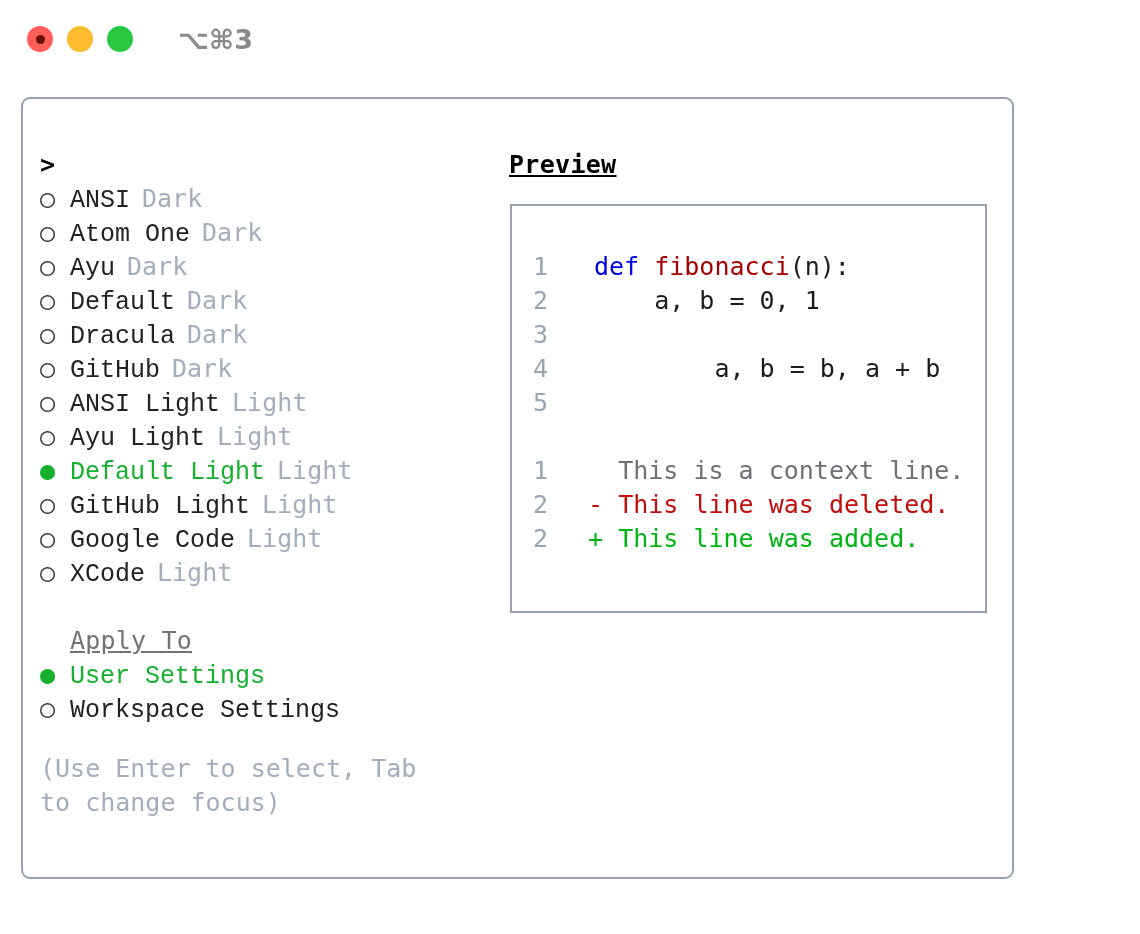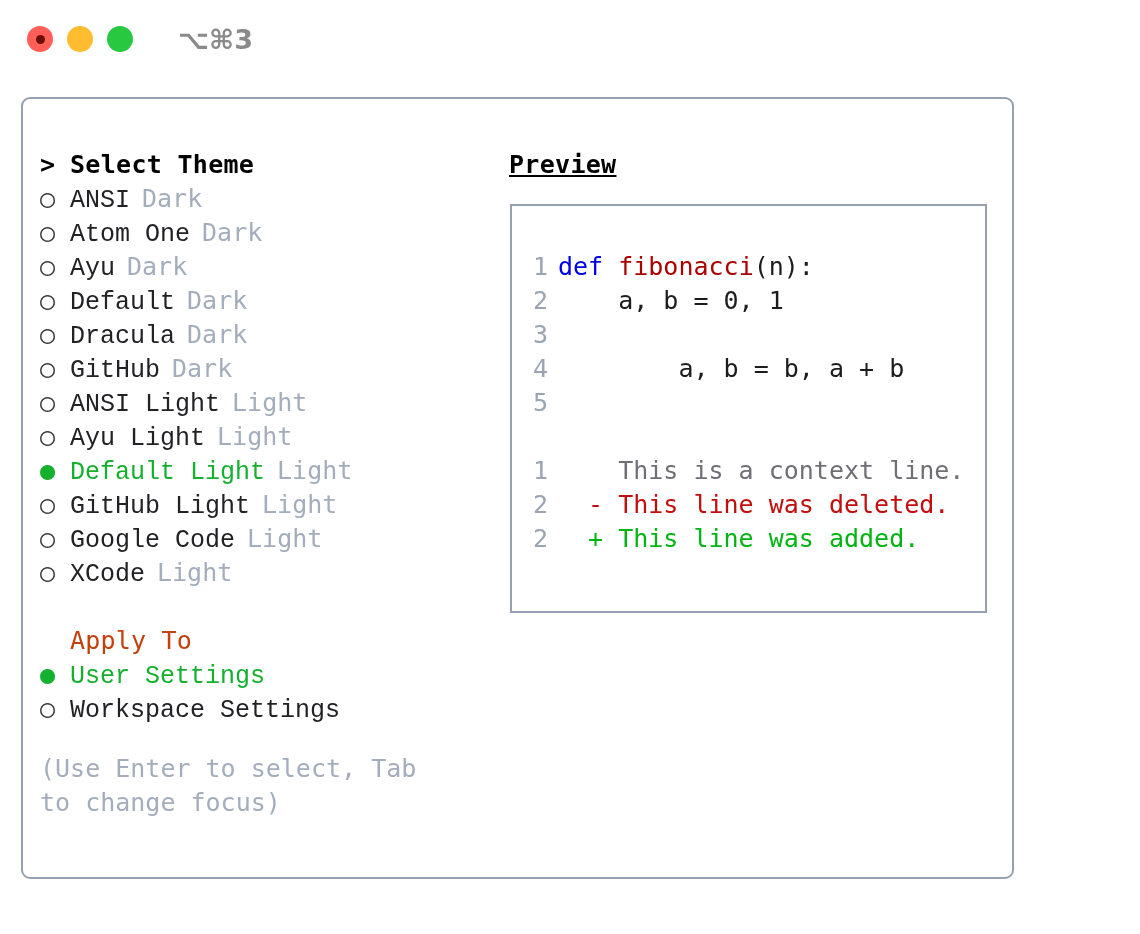--- a/index.html
+++ b/index.html
@@ -116,25 +116,26 @@
   #select-theme-header .marker { font-weight: 700; }
 
   .theme-name { color: #222226; font-family: Liberation Mono, monospace; }
   .theme-name.selected { color: #14b02e; }
   .theme-variant { color: #a3adbb; padding-left: 12px; }
 
   .section-gap { height: 34px; }
 
   #apply-to-label {
     padding-left: 30px;
-    color: #c2410c;
+    color: #737373;
     font-size: 25px;
     line-height: 34px;
     height: 34px;
     letter-spacing: 0.2px;
+    text-decoration: underline;
   }
 
   #hint-block {
     margin-top: 26px;
     color: #a3adbb;
     font-size: 25px;
     line-height: 34px;
     width: 420px;
     white-space: normal;
   }
@@ -172,21 +173,21 @@
     line-height: 34px;
     white-space: pre;
   }
   .gutter {
     flex: 0 0 34px;
     width: 34px;
     text-align: right;
     color: #9aa4b2;
     padding-right: 10px;
   }
-  .code-text { color: #1c1c1f; }
+  .code-text { color: #1c1c1f; margin-left: 36px; }
 
   .tok-kw   { color: #0000e6; }
   .tok-fn   { color: #aa0000; }
   .tok-plain{ color: #1c1c1f; }
 
   .diff-gap { height: 34px; }
   .diff-ctx { color: #6f6f75; }
   .diff-del { color: #c20d0d; }
   .diff-add { color: #00b512; }
 </style>
@@ -204,21 +205,20 @@
     <div id="titlebar-title">⌥⌘3</div>
   </div>
 
   <div id="main-panel">
     <div id="panel-body">
 
       <div id="theme-column">
 
         <div class="list-line" id="select-theme-header">
           <span class="marker">&gt;</span>
-          <span>Select Theme</span>
         </div>
 
         <div id="theme-list">
             <div class="list-line"><span class="marker marker-dim">○</span><span class="theme-name">ANSI</span><span class="theme-variant">Dark</span></div>
             <div class="list-line"><span class="marker marker-dim">○</span><span class="theme-name">Atom One</span><span class="theme-variant">Dark</span></div>
             <div class="list-line"><span class="marker marker-dim">○</span><span class="theme-name">Ayu</span><span class="theme-variant">Dark</span></div>
             <div class="list-line"><span class="marker marker-dim">○</span><span class="theme-name">Default</span><span class="theme-variant">Dark</span></div>
             <div class="list-line"><span class="marker marker-dim">○</span><span class="theme-name">Dracula</span><span class="theme-variant">Dark</span></div>
             <div class="list-line"><span class="marker marker-dim">○</span><span class="theme-name">GitHub</span><span class="theme-variant">Dark</span></div>
             <div class="list-line"><span class="marker marker-dim">○</span><span class="theme-name">ANSI Light</span><span class="theme-variant">Light</span></div>

